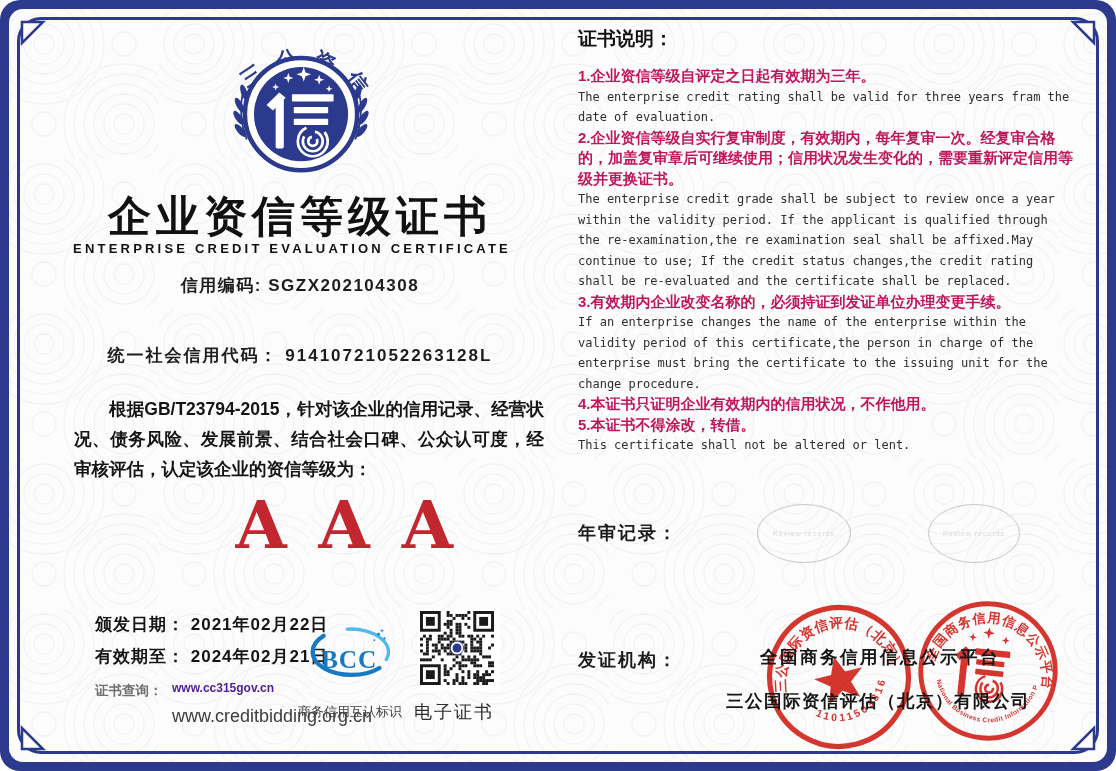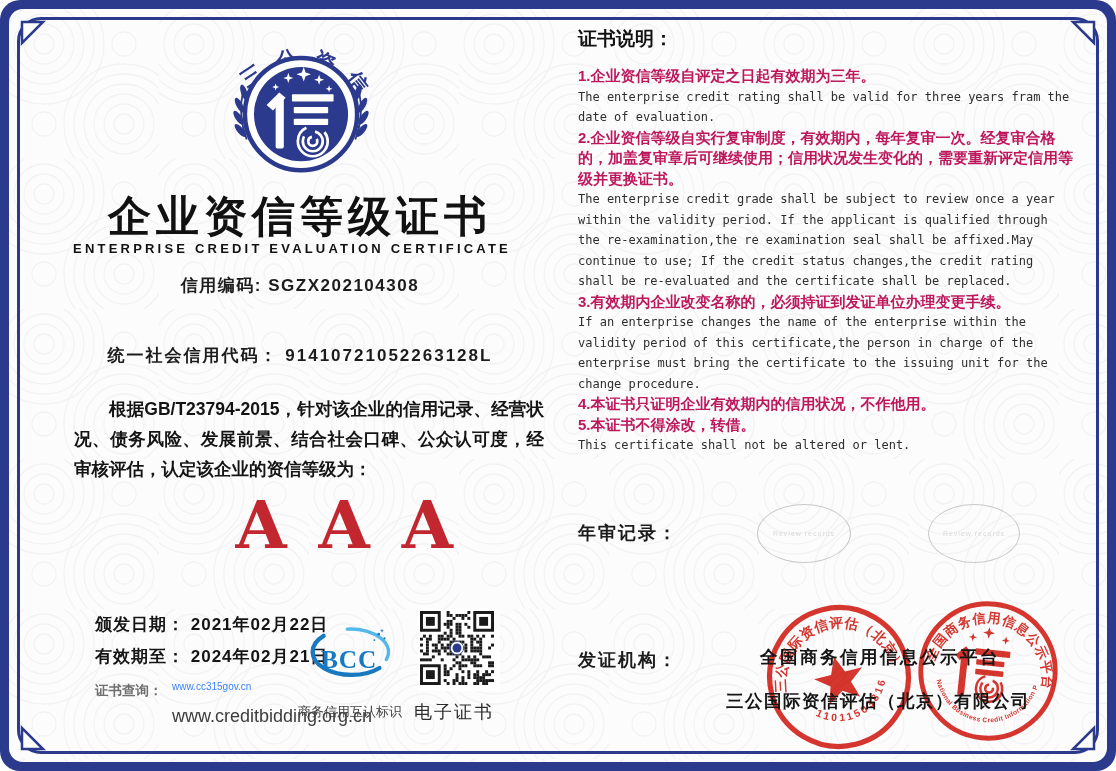--- a/index.html
+++ b/index.html
@@ -28,21 +28,21 @@
            letter-spacing:2px;color:#d43a2f;}
   .uscc-row{left:38px;top:344px;width:524px;text-align:center;font-size:17px;font-weight:700;letter-spacing:2px;}
   .paragraph{left:62px;top:394px;width:470px;font-size:17.5px;line-height:1.72;font-weight:600;
              text-indent:2em;text-align:justify;color:#141414;margin-left:12px;}
   .rating{left:45px;top:486px;width:440px;text-align:right;font-size:66px;font-weight:700;
           letter-spacing:32px;color:#c2262e;font-family:"DejaVu Serif",serif;}
   .date-row{font-size:17px;font-weight:700;letter-spacing:1px;color:#141414;}
   .issue-row{left:95px;top:613px;}
   .valid-row{left:95px;top:645px;}
   .query-label{left:95px;top:682px;font-size:13.5px;color:#6f6f6f;font-weight:700;}
-  .query-url-1{left:172px;top:681px;font-size:10px;font-weight:400;color:#3b82f6;}
+  .query-url-1{left:172px;top:681px;font-size:12px;font-weight:700;color:#4c1d95;}
   .query-url-2{left:172px;top:706px;font-size:18px;font-weight:400;color:#3c3c3c;}
   .bcc{left:298px;top:624px;width:102px;height:66px;}
   .bcc-caption{left:280px;top:703px;width:140px;text-align:center;font-size:13px;color:#3f3f3f;}
   .qr{left:418px;top:609px;width:78px;height:78px;background:#ffffff;padding:2px;}
   .qr svg{display:block;width:74px;height:74px;}
   .qr-caption{left:414px;top:700px;width:86px;text-align:left;font-size:18px;color:#2c2c2c;
               font-family:"Liberation Serif",serif;letter-spacing:2px;}
 
   
   .notes-heading{left:578px;top:26px;font-size:19px;font-weight:800;color:#111;}

